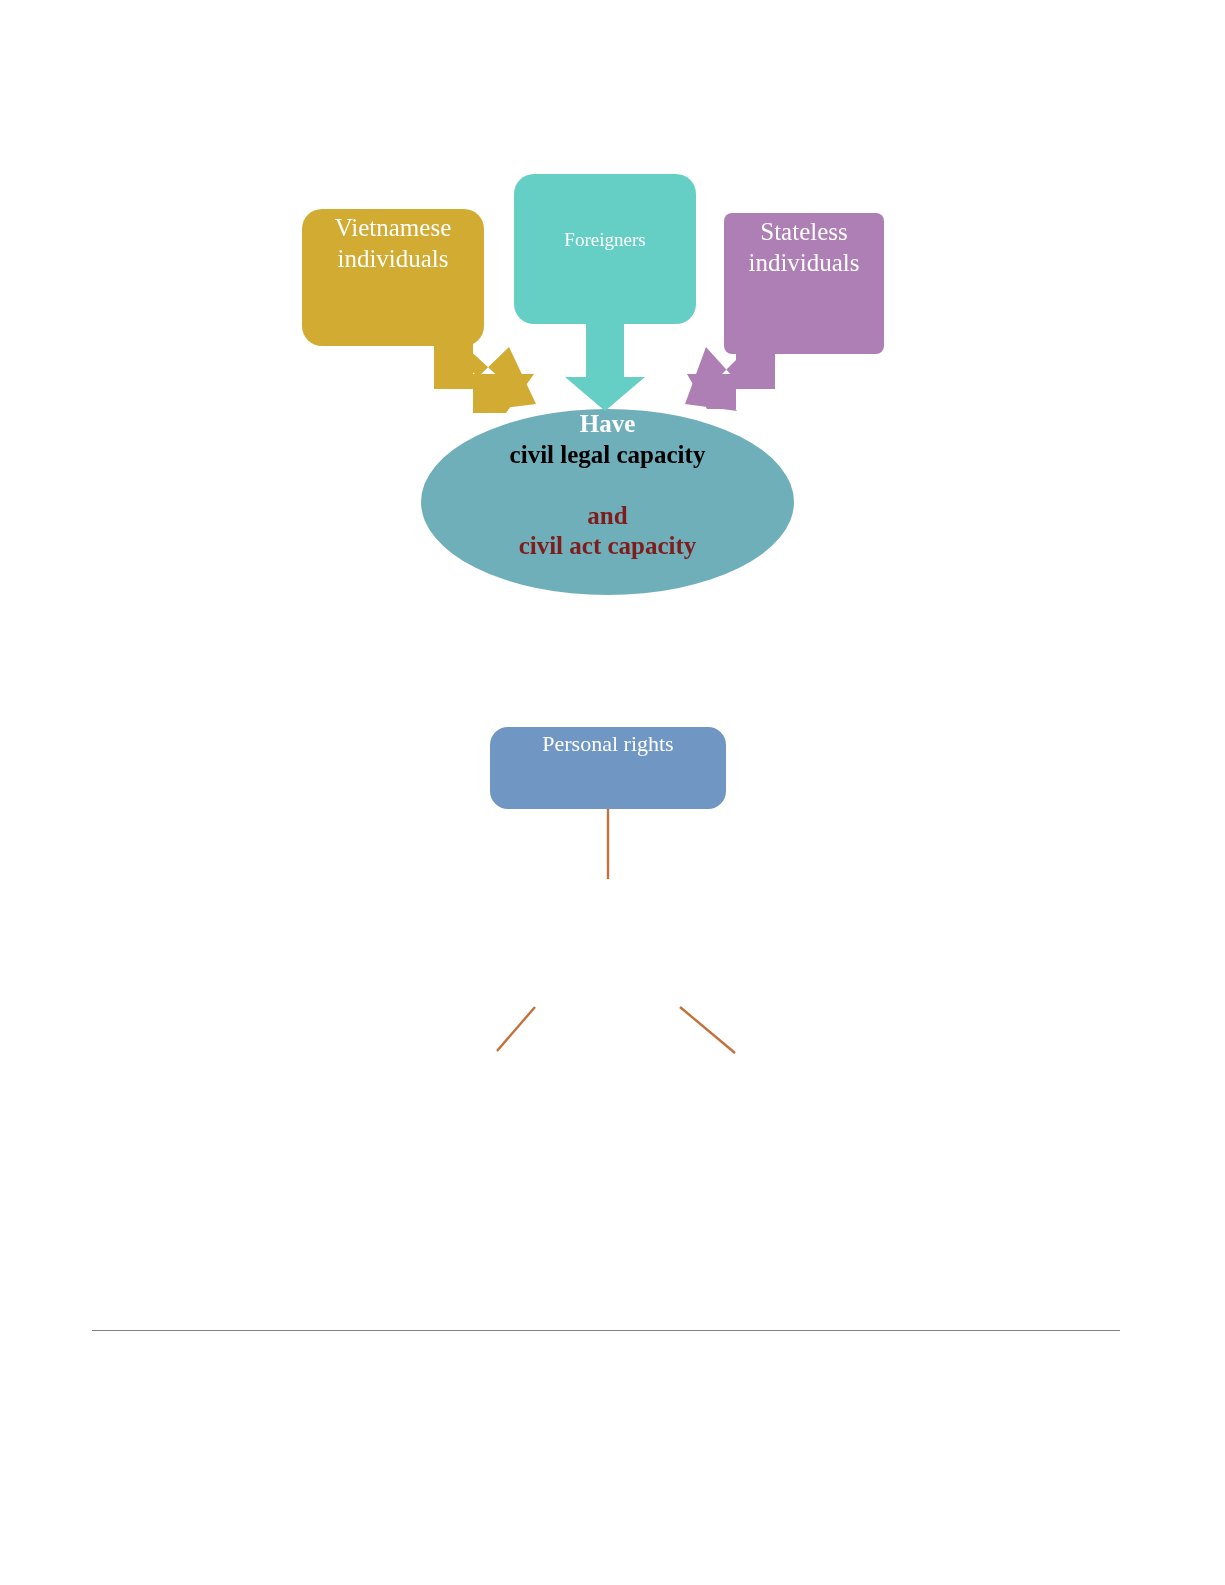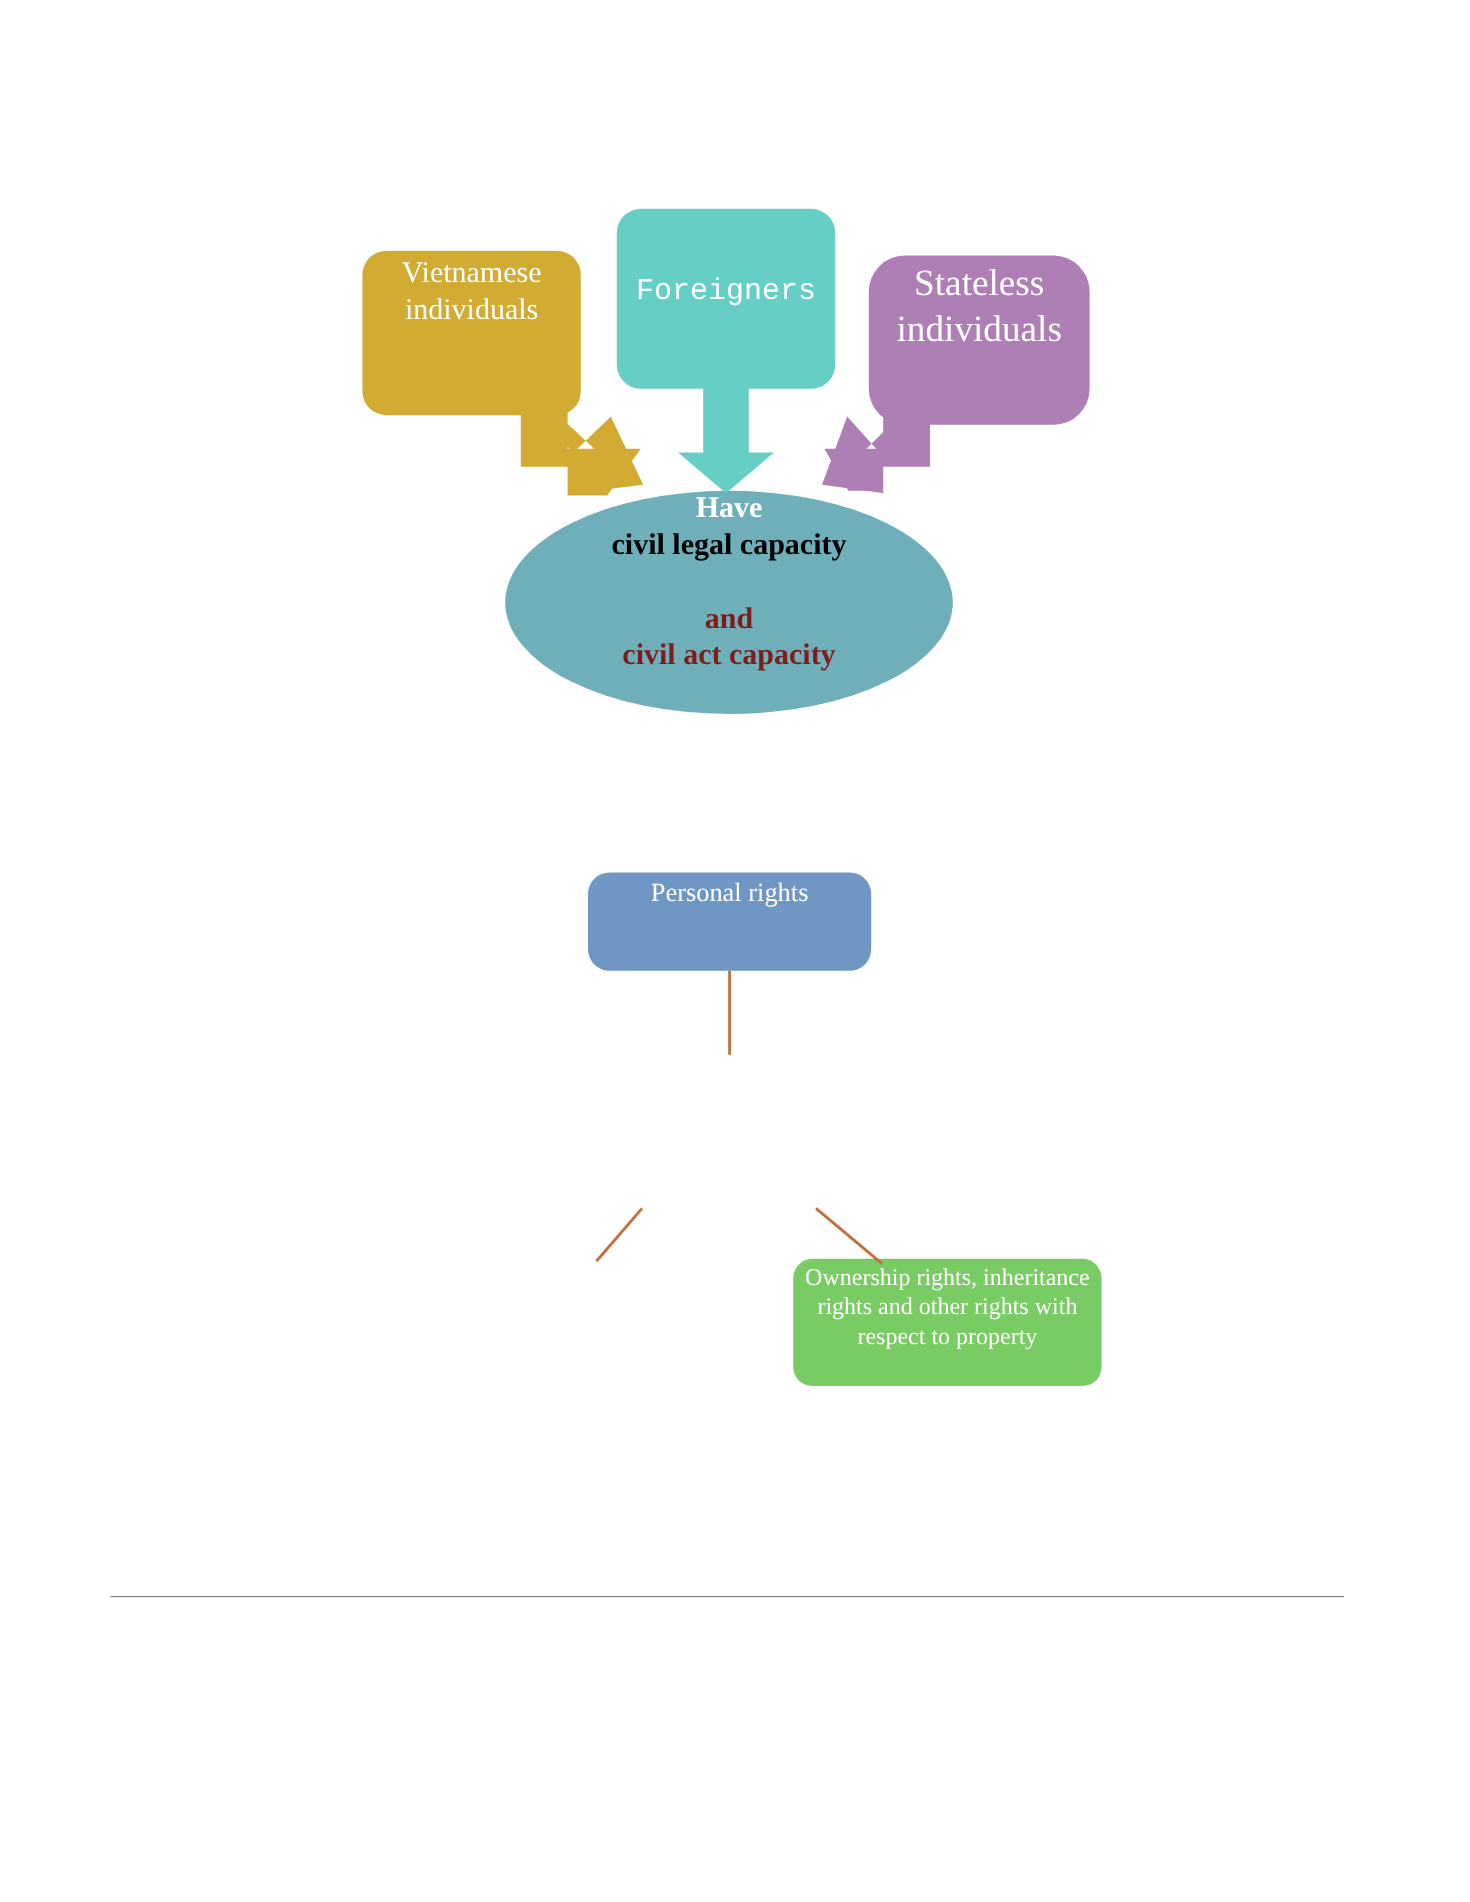--- a/index.html
+++ b/index.html
@@ -38,31 +38,30 @@
   
   #box-vietnamese {
     left: 302px; top: 209px; width: 182px; height: 137px;
     background: #d2ab33;
     font-size: 25px;
     border-radius: 20px;
   }
   #box-foreigners {
     left: 514px; top: 174px; width: 182px; height: 150px;
     background: #66cfc5;
-    font-size: 25px;
+    font-size: 19px;
     border-radius: 20px;
     align-items: flex-start;
     padding-top: 54px;
-    font-family: Liberation Mono, monospace;
   }
   #box-stateless {
-    left: 724px; top: 213px; width: 184px; height: 141px;
+    left: 724px; top: 213px; width: 160px; height: 141px;
     background: #ae7fb4;
-    font-size: 31px;
-    border-radius: 30px;
+    font-size: 25px;
+    border-radius: 8px;
   }
   #ellipse-capacity {
     left: 421px; top: 409px; width: 373px; height: 186px;
     background: #6eafba;
     border-radius: 50%;
     font-size: 25px;
     font-weight: bold;
     padding: 0 26px;
     color: #f5dd7e;
   }
@@ -132,23 +131,20 @@
       <span class="plain">Have </span><span class="hl" style="color: #000000;">civil legal capacity</span><br><span class="conj">and</span><span class="hl" style="color: #7f1d1d;"> civil act capacity</span>
     </span>
   </div>
 
   <div class="node" id="box-personal-rights" style="background: rgb(112, 151, 196);">
     <span>Personal rights</span>
   </div>
 
 
 
-  <div class="node" id="box-ownership-rights" style="background: rgb(121, 203, 99);">
-    <span>Ownership rights, inheritance rights and other rights with respect to property</span>
-  </div>
 
   <svg id="arrow-layer" viewBox="0 0 1225 1585">
 
     <polygon points="434,341 473,341 473,374 534,374 506,413 473,413 473,389 434,389" fill="#d2ab33"></polygon>
     <polygon points="437,339 478,377 509,347 536,404 478,411 504,382 463,344" fill="#d2ab33"></polygon>
 
     <polygon points="586,322 624,322 624,377 645,377 605,411 565,377 586,377" fill="#66cfc5"></polygon>
 
     <polygon points="775,341 736,341 736,374 687,374 707,409 736,409 736,389 775,389" fill="#ae7fb4"></polygon>
     <polygon points="772,339 733,377 706,347 685,404 737,411 714,382 752,344" fill="#ae7fb4"></polygon>

